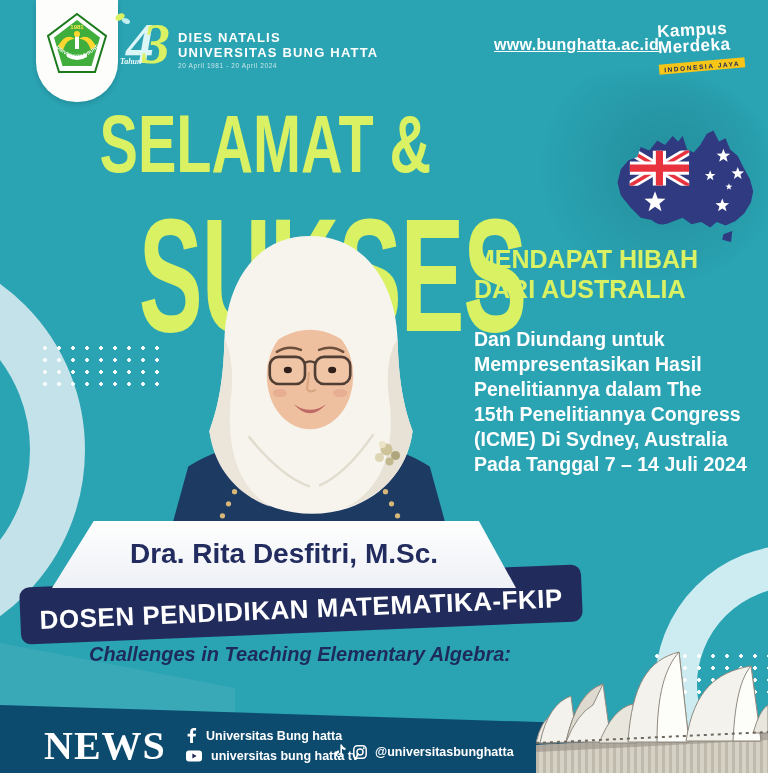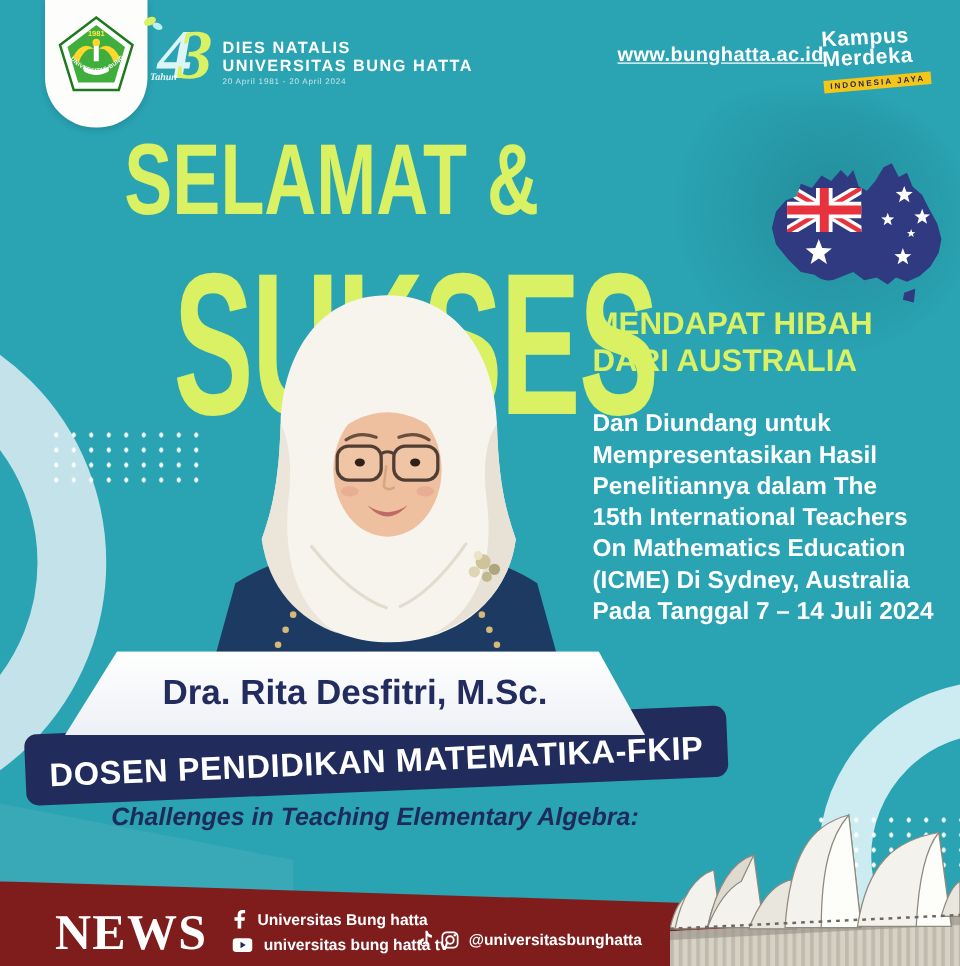--- a/index.html
+++ b/index.html
@@ -84,21 +84,21 @@
     display:flex;align-items:center;justify-content:center;
   }
   .name-banner .name-text{color:#232c5e;font-size:28px;font-weight:800;white-space:nowrap;margin-top:-2px;}
 
   
   .paper{left:40px;top:641px;width:520px;text-align:center;color:#1d2a5a;
     font-size:20px;font-weight:bold;font-style:italic;line-height:27px;z-index:4;}
 
   
   .footer{
-    left:0;top:696px;width:662px;height:77px;background:#7f1d1d;z-index:5;
+    left:0;top:696px;width:662px;height:77px;background:#0c4a6e;z-index:5;
     clip-path:polygon(0 9px,100% 30px,100% 77px,0 77px);
   }
   .news{position:absolute;left:44px;top:26px;color:#fff;font-family:"Liberation Serif",serif;
     font-weight:bold;font-size:40px;letter-spacing:1px;}
   .soc-col{position:absolute;left:186px;top:31px;}
   .soc-row{display:flex;align-items:center;height:17px;margin-bottom:3px;}
   .soc-row .lbl{color:#fff;font-size:12.5px;font-weight:bold;margin-left:9px;white-space:nowrap;}
   .soc-right{position:absolute;left:333px;top:48px;display:flex;align-items:center;}
   .soc-right .lbl{color:#fff;font-size:12.5px;font-weight:bold;margin-left:8px;white-space:nowrap;}
   .icon{display:inline-flex;align-items:center;justify-content:center;}
@@ -199,22 +199,21 @@
   </div>
 
   <div class="abs award">
     <div>MENDAPAT HIBAH</div>
     <div>DARI AUSTRALIA</div>
   </div>
   <div class="abs desc">
     <div>Dan Diundang untuk</div>
     <div>Mempresentasikan Hasil</div>
     <div>Penelitiannya dalam The</div>
-    <div>15th  International Teachers</div>
-    <div>On Mathematics Education</div>
+    <div>15th  Penelitiannya Congress</div>
     <div>(ICME) Di Sydney, Australia</div>
     <div>Pada Tanggal 7 – 14 Juli 2024</div>
   </div>
 
   <div class="abs photo">
     <svg width="322" height="295" viewBox="0 0 320 293">
       <path d="M24,293 L40,235 Q80,210 112,216 L126,246 L194,246 L208,216 Q240,210 280,235 L296,293 Z" fill="#1d3a63"></path>
       <g fill="#d8b878">
         <circle cx="104" cy="224" r="2.6"></circle>
           <circle cx="98" cy="236" r="2.6"></circle>

